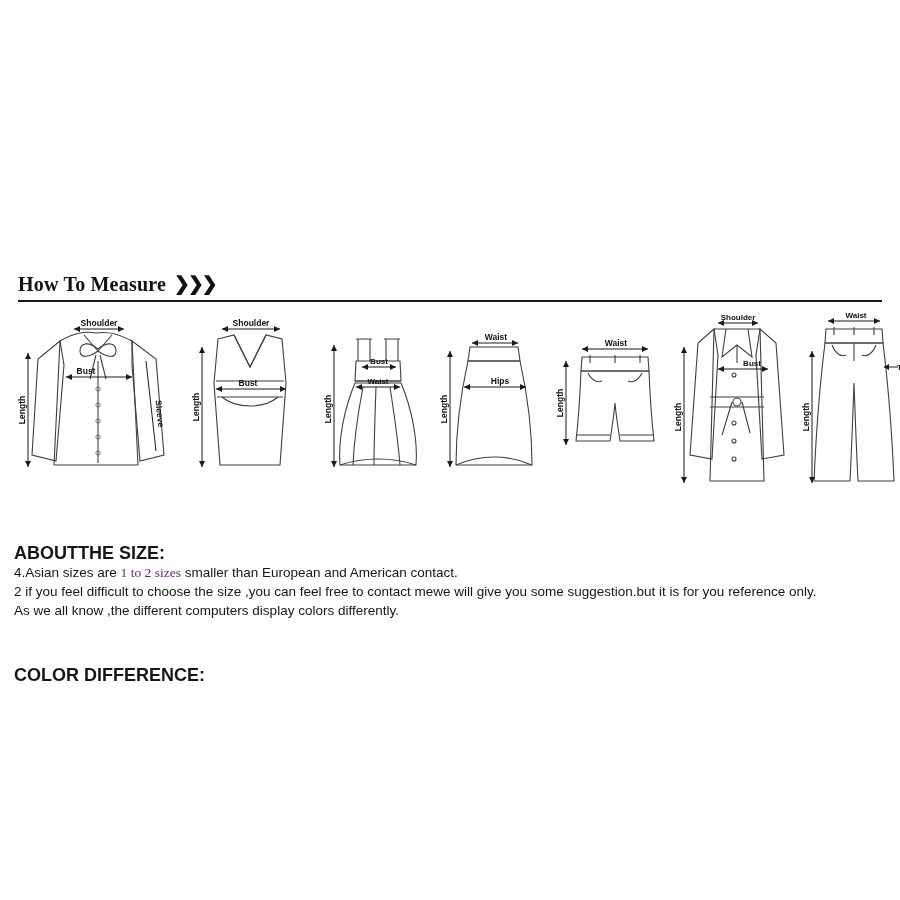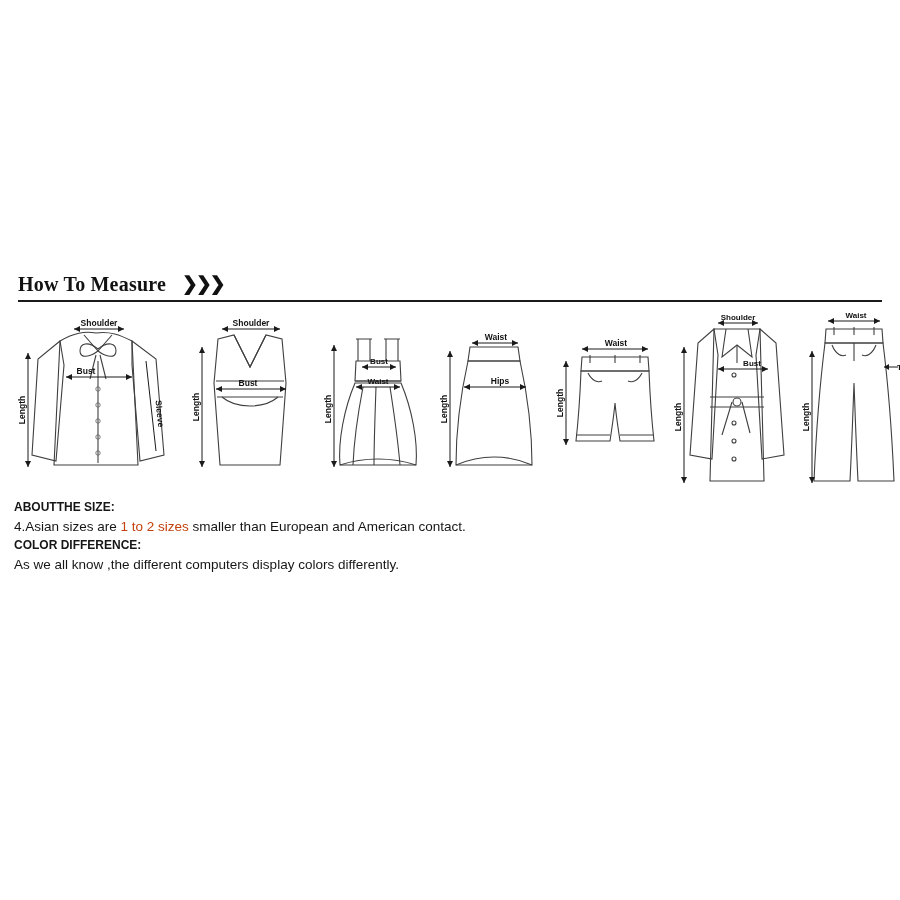--- a/index.html
+++ b/index.html
@@ -25,21 +25,21 @@
   
   .header {
     position: absolute;
     left: 18px;
     top: 272px;
     width: 864px;
   }
   .header-row {
     display: flex;
     align-items: flex-end;
-    gap: 14px;
+    gap: 6px;
     text-align: center;
   }
   .header-title {
     font-family: "Liberation Serif", serif;
     font-weight: bold;
     font-size: 20px;
     letter-spacing: 0.2px;
     color: #111;
     white-space: nowrap;
   }
@@ -82,24 +82,26 @@
     width: 872px;
   }
   .about .line {
     font-size: 13.5px;
     line-height: 19px;
     color: #161616;
     white-space: nowrap;
   }
   .about .strong {
     font-weight: bold;
-    font-size: 12px;
+    font-size: 18px;
+    margin-top: 46px;
   }
   .accent {
-    color: #c2410c;
+    color: #701a75;
+    font-family: Liberation Serif, serif;
   }
 </style>
 </head>
 <body>
 
 <div class="page">
 
   <div class="header">
     <div class="header-row">
       <span class="header-title">How To Measure</span>
@@ -361,17 +363,18 @@
         </g>
         <text x="9" y="112" font-family="Liberation Sans, sans-serif" font-size="8.5" font-weight="bold" fill="#111" text-anchor="middle" transform="rotate(-90 9 112)">Length</text>
       </svg>
     </div>
 
   </div>
 
   <div class="about">
     <div class="line strong">ABOUTTHE SIZE:</div>
     <div class="line"><span>4.Asian sizes are </span><span class="accent">1 to 2 sizes</span><span> smaller than European and American contact.</span></div>
+    <div class="line">2 if you feel difficult to choose the size ,you can feel free to contact mewe will give you some suggestion.but it is for you reference only.</div>
+    <div class="line">As we all know ,the different computers display colors differently.</div>
     <div class="line strong">COLOR DIFFERENCE:</div>
-    <div class="line">As we all know ,the different computers display colors differently.</div>
   </div>
 
 </div>
 
 </body></html>

